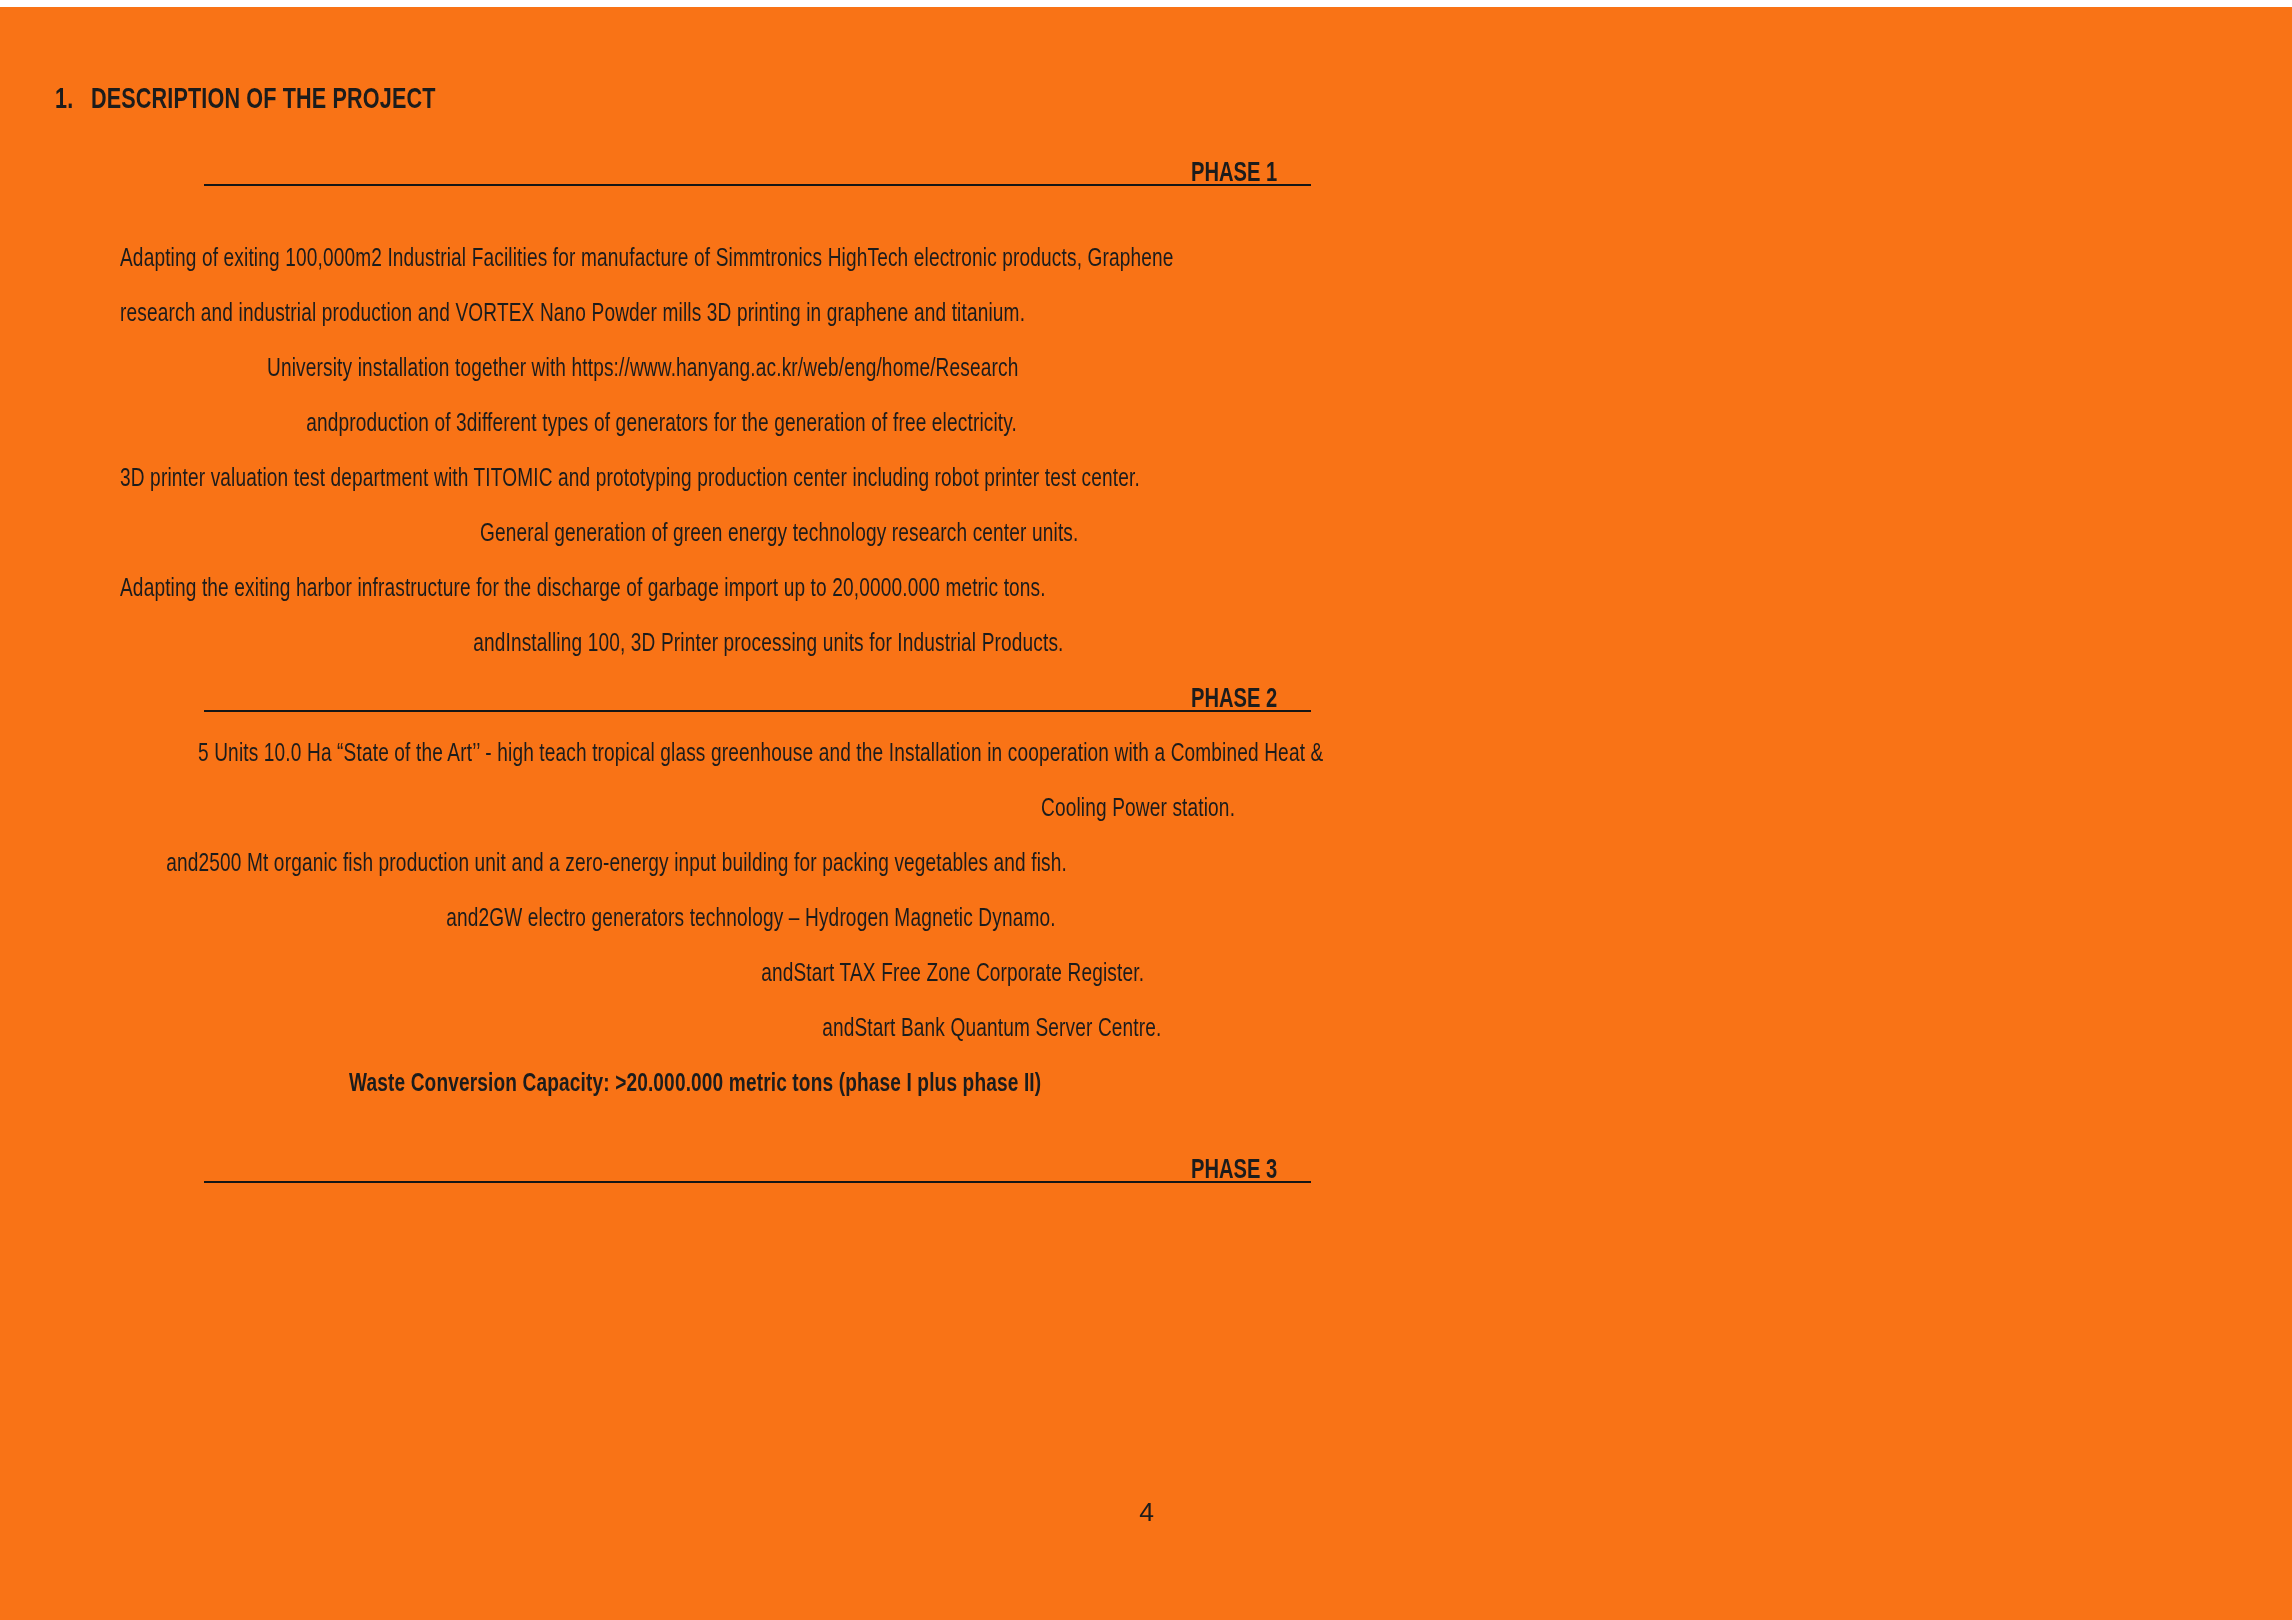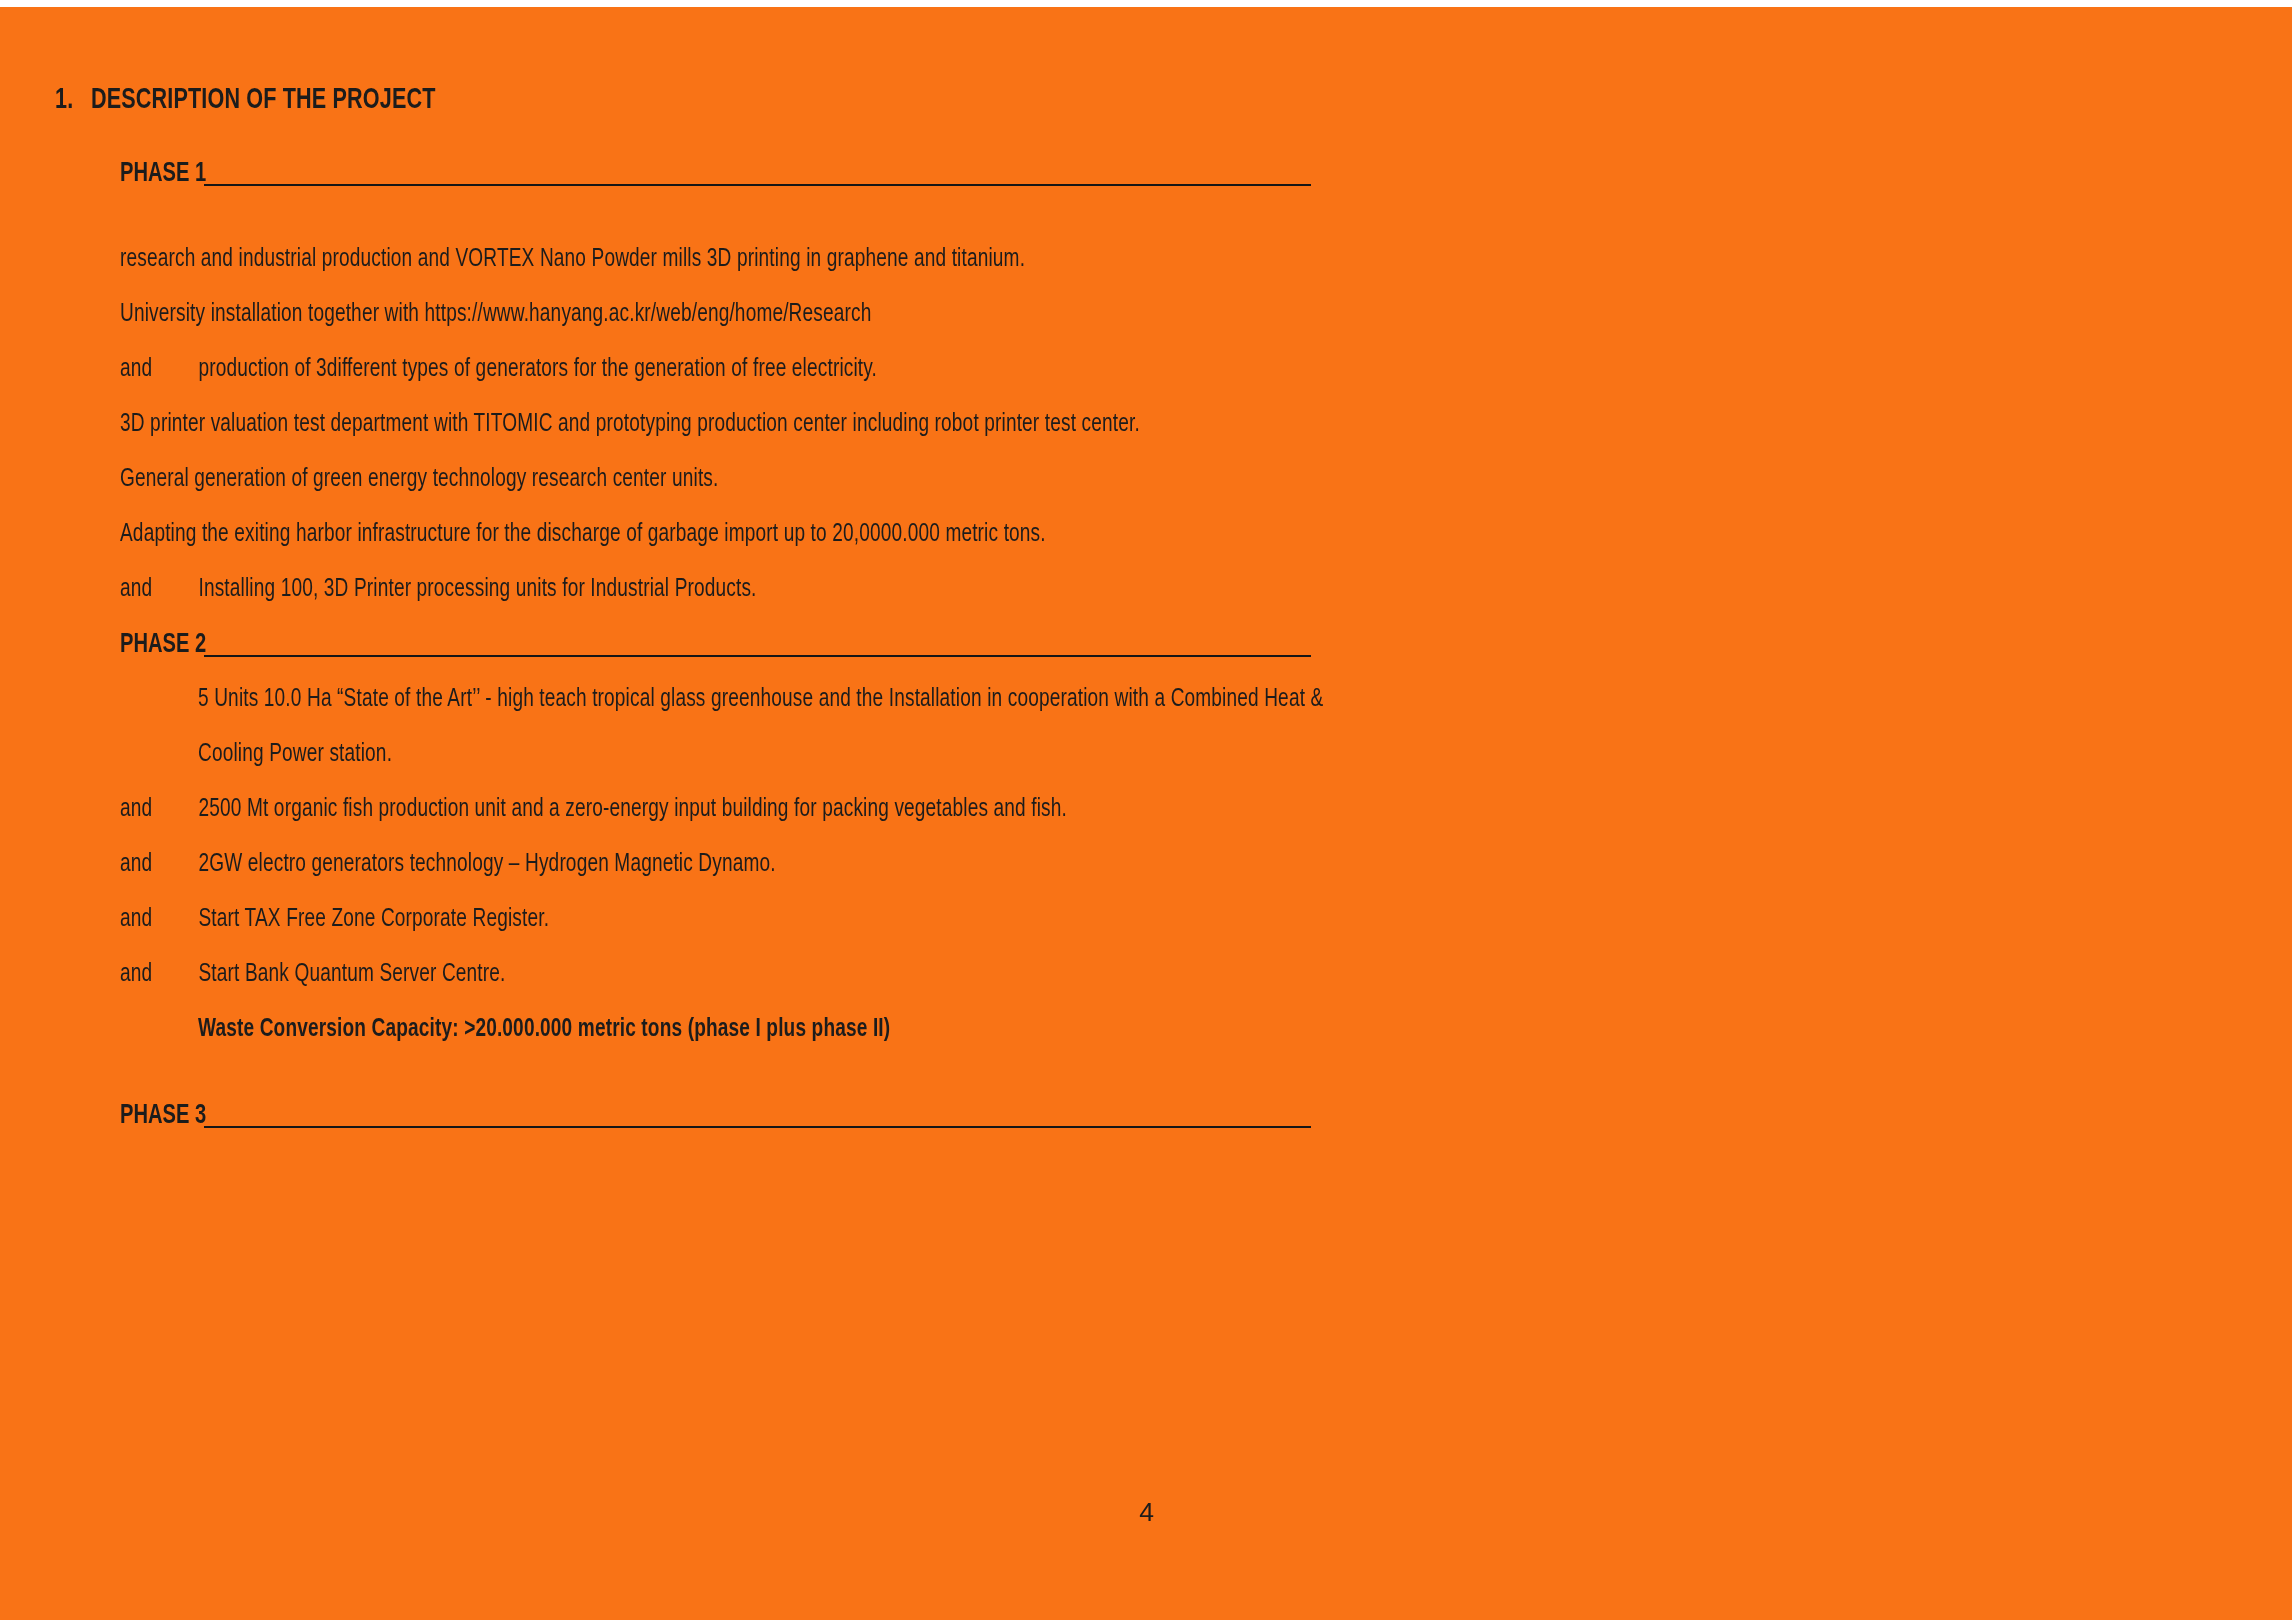--- a/index.html
+++ b/index.html
@@ -46,20 +46,21 @@
     position: absolute;
     left: 120px;
     top: 137px;
     width: 1191px;
   }
   .line {
     height: 55px;
     line-height: 55px;
     font-size: 26.5px;
     white-space: nowrap;
+    text-align: right;
   }
   .gap { height: 31px; }
   .line.indent .scaled,
   .line.emphasis .scaled {
     margin-left: 78px;
   }
   .prefix {
     display: inline-block;
     width: 109px;
   }
@@ -98,20 +99,21 @@
 
 <div class="page">
 
   <div class="heading">
     <span class="scaled"><span class="hnum">1.</span><span>DESCRIPTION OF THE PROJECT</span></span>
   </div>
 
   <div class="content" id="content">
       <div class="line phase"><span class="phase-label">PHASE 1</span><span class="phase-underline"></span></div>
       <div class="gap"></div>
+      <div class="line text"><span class="scaled">Adapting of exiting 100,000m2 Industrial Facilities for manufacture of Simmtronics HighTech electronic products, Graphene</span></div>
       <div class="line text"><span class="scaled">research and industrial production and VORTEX Nano Powder mills 3D printing in graphene and titanium.</span></div>
       <div class="line text"><span class="scaled">University installation together with https://www.hanyang.ac.kr/web/eng/home/Research</span></div>
       <div class="line and"><span class="scaled"><span class="prefix">and</span><span>production of 3different types of generators for the generation of free electricity.</span></span></div>
       <div class="line text"><span class="scaled">3D printer valuation test department with TITOMIC and prototyping production center including robot printer test center.</span></div>
       <div class="line text"><span class="scaled">General generation of green energy technology research center units.</span></div>
       <div class="line text"><span class="scaled">Adapting the exiting harbor infrastructure for the discharge of garbage import up to 20,0000.000 metric tons.</span></div>
       <div class="line and"><span class="scaled"><span class="prefix">and</span><span>Installing 100, 3D Printer processing units for Industrial Products.</span></span></div>
       <div class="line phase"><span class="phase-label">PHASE 2</span><span class="phase-underline"></span></div>
       <div class="line indent"><span class="scaled">5 Units 10.0 Ha “State of the Art’’ - high teach tropical glass greenhouse and the Installation in cooperation with a Combined Heat &amp;</span></div>
       <div class="line indent"><span class="scaled">Cooling Power station.</span></div>

